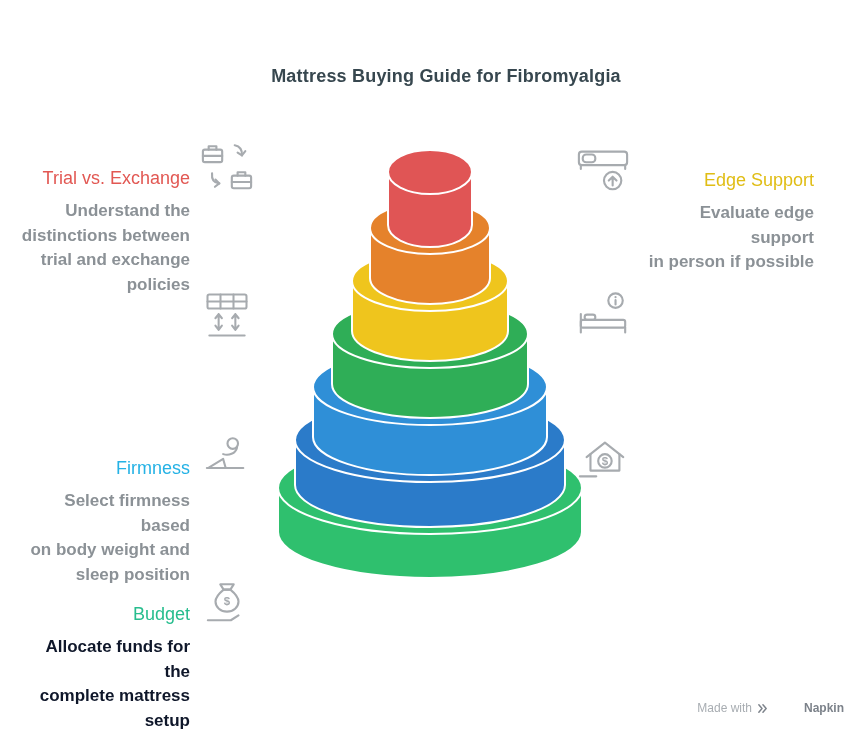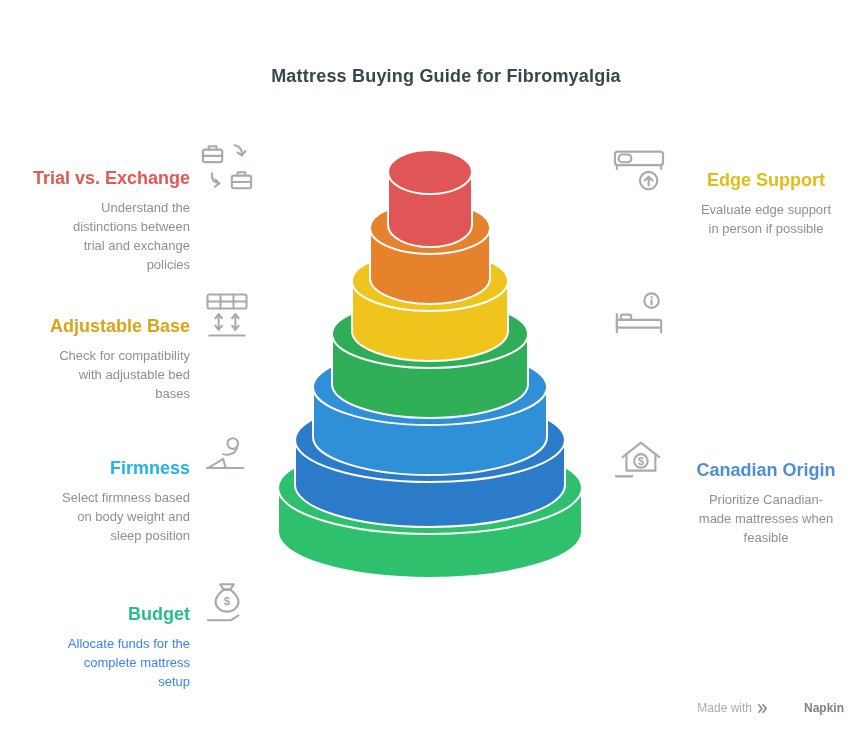--- a/index.html
+++ b/index.html
@@ -2,28 +2,28 @@
 <html><head>
 <meta charset="utf-8">
 <style>
   html,body{margin:0;padding:0;background:#ffffff;}
   .canvas{position:relative;width:860px;height:745px;background:#ffffff;font-family:"Liberation Sans",sans-serif;overflow:hidden;}
   .title{position:absolute;top:50px;left:0;width:100%;text-align:center;font-size:18px;font-weight:700;letter-spacing:.2px;margin:16px;}
   .pyramid-svg{position:absolute;left:0;top:0;}
   .tier-body,.tier-top{stroke:#ffffff;stroke-width:2;stroke-linejoin:round;}
   .item{position:absolute;}
   .item-left{left:18px;width:238px;text-align:right;}
-  .item-right{left:610px;width:240px;text-align:center;}
+  .item-right{left:574px;width:240px;text-align:right;}
   .icon-box{position:absolute;top:0;width:58px;height:58px;display:flex;align-items:center;justify-content:center;}
   .item-left .icon-box{right:0;}
   .item-right .icon-box{left:0;}
   .item-left .text-box{margin-right:66px;padding-top:30px;}
   .item-right .text-box{margin-left:72px;padding-top:30px;}
-  .item h2{margin:0;font-size:18px;font-weight:700;}
-  .item p{margin:10px 0 0;font-size:13px;line-height:1.45;color:#8b9196;white-space:pre-line;}
+  .item h2{margin:0;font-size:18px;font-weight:400;}
+  .item p{margin:10px 0 0;font-size:17px;line-height:1.45;color:#8b9196;white-space:pre-line;font-weight:bold;}
   .icon-line{stroke:#a7abaf;fill:none;stroke-width:2.2;stroke-linecap:round;stroke-linejoin:round;}
   .icon-text{fill:#a7abaf;stroke:none;font-family:"Liberation Sans",sans-serif;font-weight:700;text-anchor:middle;}
   .footer-badge{position:absolute;right:16px;top:701px;display:flex;align-items:center;gap:5px;font-size:12px;color:#a8adb2;cursor:pointer;}
   .footer-badge .brand{color:#7c828a;font-weight:700;margin-left:31px;}
   .napkin-logo{stroke:#7c828a;fill:none;stroke-width:1.6;stroke-linecap:round;stroke-linejoin:round;}
 </style>
 </head>
 <body>
 
 <div class="canvas">
@@ -88,26 +88,20 @@
   <div class="item item-left" style="top:286px">
     <div class="icon-box">
       <svg class="icon-line" viewBox="0 0 56 56" width="52" height="52" style="stroke: rgb(167, 171, 175);">
         <rect x="7" y="6" width="42" height="15" rx="2"></rect>
         <path d="M7 13.5 h42 M21 6 v15 M35 6 v15"></path>
         <path d="M19 27 v17 m0 -17 l-3.5 4.5 m3.5 -4.5 l3.5 4.5 m-3.5 12.5 l-3.5 -4.5 m3.5 4.5 l3.5 -4.5"></path>
         <path d="M37 27 v17 m0 -17 l-3.5 4.5 m3.5 -4.5 l3.5 4.5 m-3.5 12.5 l-3.5 -4.5 m3.5 4.5 l3.5 -4.5"></path>
         <path d="M9 50 h38"></path>
       </svg>
     </div>
-    <div class="text-box">
-      <h2 style="color: rgb(217, 164, 25);">Adjustable Base</h2>
-      <p style="color: rgb(139, 145, 150);">Check for compatibility
-with adjustable bed
-bases</p>
-    </div>
   </div>
 
   <div class="item item-left" style="top:428px">
     <div class="icon-box">
       <svg class="icon-line" viewBox="0 0 48 48" width="46" height="46" style="stroke: rgb(167, 171, 175);">
         <circle cx="30" cy="10" r="5.5"></circle>
         <path d="M34.5 14 c-1.5 6.5 -9 9 -14.5 7"></path>
         <path d="M5 35 l15 -9 l2.5 9"></path>
         <path d="M3 35.5 h38"></path>
       </svg>
@@ -124,21 +118,21 @@
     <div class="icon-box">
       <svg class="icon-line" viewBox="0 0 48 48" width="46" height="46" style="stroke: rgb(167, 171, 175);">
         <path d="M20.5 10 l-3.5 -5.5 h14 l-3.5 5.5 z"></path>
         <path d="M20.5 10 h7 c5.5 4.5 8.5 8.5 8.5 12.5 a12 10.5 0 0 1 -24 0 c0 -4 3 -8 8.5 -12.5 z"></path>
         <text x="24" y="26.5" class="icon-text" font-size="12">$</text>
         <path d="M4 42 h24 l8 -5"></path>
       </svg>
     </div>
     <div class="text-box">
       <h2 style="color: rgb(39, 189, 142);">Budget</h2>
-      <p style="color: #3b82f6;">Allocate funds for the
+      <p style="color: #0f172a;">Allocate funds for the
 complete mattress
 setup</p>
     </div>
   </div>
 
   <div class="item item-right" style="top:140px">
     <div class="icon-box">
       <svg class="icon-line" viewBox="0 0 56 56" width="54" height="54" style="stroke: rgb(167, 171, 175);">
         <rect x="3" y="10" width="50" height="14" rx="3"></rect>
         <rect x="7" y="13" width="13" height="8" rx="3.5"></rect>
@@ -170,26 +164,20 @@
   <div class="item item-right" style="top:430px">
     <div class="icon-box">
       <svg class="icon-line" viewBox="0 0 56 56" width="54" height="54" style="stroke: rgb(167, 171, 175);">
         <path d="M11 26 L30 11 L49 26"></path>
         <path d="M15 23 v17 h30 v-17"></path>
         <circle cx="30" cy="30" r="7"></circle>
         <text x="30" y="34" class="icon-text" font-size="12">$</text>
         <path d="M4 46 h17"></path>
       </svg>
     </div>
-    <div class="text-box">
-      <h2 style="color: rgb(75, 143, 213);">Canadian Origin</h2>
-      <p style="color: rgb(139, 145, 150);">Prioritize Canadian-
-made mattresses when
-feasible</p>
-    </div>
   </div>
 
   <div class="footer-badge">
     <span>Made with</span>
     <svg class="napkin-logo" viewBox="0 0 12 12" width="11" height="11">
       <path d="M2 2 L5.5 6 L2 10"></path>
       <path d="M6.5 2 L10 6 L6.5 10"></path>
     </svg>
     <span class="brand">Napkin</span>
   </div>

